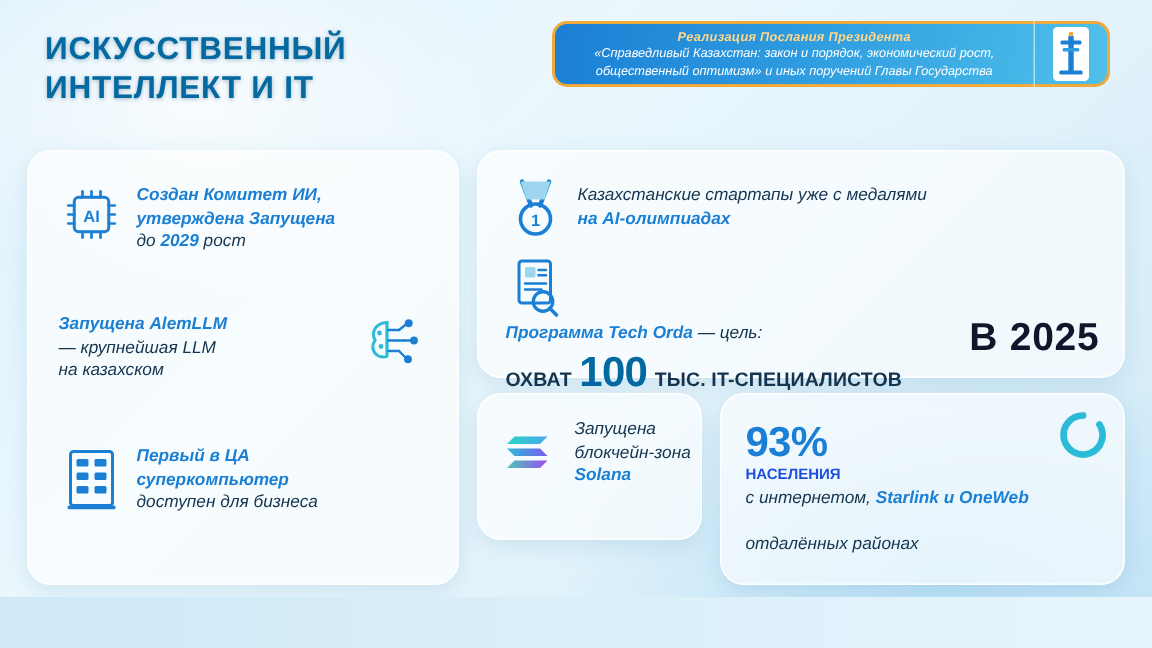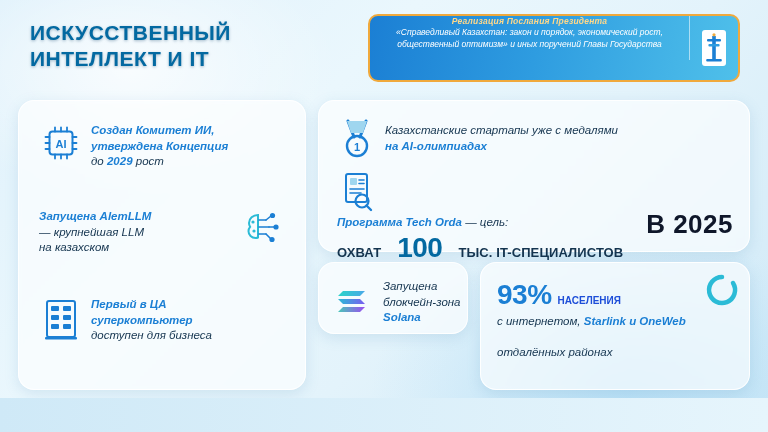--- a/index.html
+++ b/index.html
@@ -31,25 +31,25 @@
     color: #0369a1;
     font-weight: bold;
     font-size: 21px;
     line-height: 26px;
     letter-spacing: .5px;
     text-shadow: 0 1px 3px rgba(10,60,100,.35);
   }
   .title .l2 { display:block; }
 
   .banner {
-    position: absolute; left: 368px; top: 14px; width: 372px; height: 68px;
+    position: absolute; left: 368px; top: 14px; width: 372px; height: 44px;
     background: linear-gradient(100deg,#1b7fd4 0%, #2e9ce0 45%, #4fc0ea 100%);
     border: 2px solid #f0a93c;
     border-radius: 10px;
-    display: flex; 
+    display: flex; align-items: center;
   }
   .banner-text {
     flex: 1; text-align: center; color: #fff; padding: 0 8px;
   }
   .banner-text .bt1 {
     display:block; font-size: 8.5px; font-weight: bold; font-style: italic;
     color:#ffd88a; letter-spacing:.2px; margin-bottom:1px;
   }
   .banner-text .bt2 {
     display:block; font-size: 8.5px; font-style: italic; line-height: 11.5px;
@@ -70,21 +70,21 @@
   .card {
     position: absolute;
     background: rgba(255,255,255,.62);
     border: 1px solid rgba(255,255,255,.9);
     border-radius: 16px;
     box-shadow: 0 4px 14px rgba(90,150,190,.18);
     backdrop-filter: blur(2px);
   }
   .card-left  { left: 18px;  top: 100px; width: 288px; height: 290px; }
   .card-right { left: 318px; top: 100px; width: 432px; height: 152px; }
-  .card-mid   { left: 318px; top: 262px; width: 150px; height: 72px; }
+  .card-mid   { left: 318px; top: 262px; width: 150px; height: 98px; }
   .card-far   { left: 480px; top: 262px; width: 270px; height: 128px; }
 
   
   .row { position: absolute; display: flex; align-items: flex-start; }
   .icon-wrap { flex: none; display:flex; align-items:center; justify-content:center; }
 
   .txt { font-size: 11.5px; line-height: 15.5px; color: #14344f; }
   .blue-i { color:#1b7fd4; font-weight:bold; font-style:italic; }
   .dark-i { color:#14344f; font-style:italic; }
 
@@ -111,21 +111,21 @@
     position: absolute; right: 16px; top: 108px;
     font-size: 26px; font-weight: bold; color: #0f172a; letter-spacing: .5px;
   }
 
   
   .mid-inner { position:absolute; left: 14px; top: 16px; display:flex; }
   .mid-inner .icon-wrap { width: 42px; margin-right: 8px; }
 
   
   .far-inner { position:absolute; left: 16px; top: 16px; width: 240px; }
-  .pct-line { display:flex; align-items:baseline; }
+  .pct-line { display:flex; align-items:baseline;flex-direction:column; }
   .pct {
     font-size: 28px; font-weight: bold; color:#1b7fd4; letter-spacing:-0.5px;
     margin-right: 6px;
   }
   .pct-label { font-size: 10px; font-weight: bold; color:#1d4ed8; }
   .far-sub { font-size: 11.5px; line-height: 15.5px; color:#14344f; margin-top: 3px; }
   .circle-icon { position:absolute; right: 10px; top: 10px; }
 
   .footer-strip {
     position:absolute; left:0; bottom:0; width:768px; height:34px;
@@ -182,21 +182,21 @@
             <line x1="4.5" y1="20" x2="8.5" y2="20"></line>
             <line x1="4.5" y1="26" x2="8.5" y2="26"></line>
           <line x1="31.5" y1="14" x2="35.5" y2="14"></line>
             <line x1="31.5" y1="20" x2="35.5" y2="20"></line>
             <line x1="31.5" y1="26" x2="35.5" y2="26"></line>
         </g>
       </svg>
     </div>
     <div class="txt">
       <span class="blue-i">Создан Комитет ИИ,</span><br>
-      <span class="blue-i">утверждена Концепция</span><br>
+      <span class="blue-i">утверждена Запущена</span><br>
       <span class="dark-i">до </span><span class="blue-i">2029</span><span class="dark-i"> рост</span>
     </div>
   </div>
 
   <div class="row r3">
     <div class="icon-wrap">
       <svg width="40" height="44" viewBox="0 0 40 44">
         <rect x="6" y="4" width="28" height="36" rx="2" fill="none" stroke="#1b7fd4" stroke-width="2"></rect>
         <g fill="#1b7fd4">
           <rect x="10" y="9" width="8" height="5" rx="1"></rect>
@@ -273,21 +273,21 @@
             <line x1="11" y1="22" x2="22" y2="22"></line>
         </g>
         <circle cx="23" cy="30" r="6.5" fill="none" stroke="#1b7fd4" stroke-width="2.2"></circle>
         <line x1="27.5" y1="34.5" x2="32" y2="39" stroke="#1b7fd4" stroke-width="2.4" stroke-linecap="round"></line>
       </svg>
     </div>
     <div>
       <div class="txt">
         <span class="blue-i">Программа Tech Orda</span><span class="dark-i"> — цель:</span>
       </div>
-      <div style="display:flex; align-items:baseline; gap:16px; margin-top:2px;">
+      <div style="display:flex; align-items:baseline; gap:5px; margin-top:2px;">
         <span class="medline">ОХВАТ</span>
         <span class="bignum">100</span>
         <span class="medline">ТЫС. IT-СПЕЦИАЛИСТОВ</span>
       </div>
     </div>
   </div>
 
   <div class="b2025">В 2025</div>
 </div>
 

